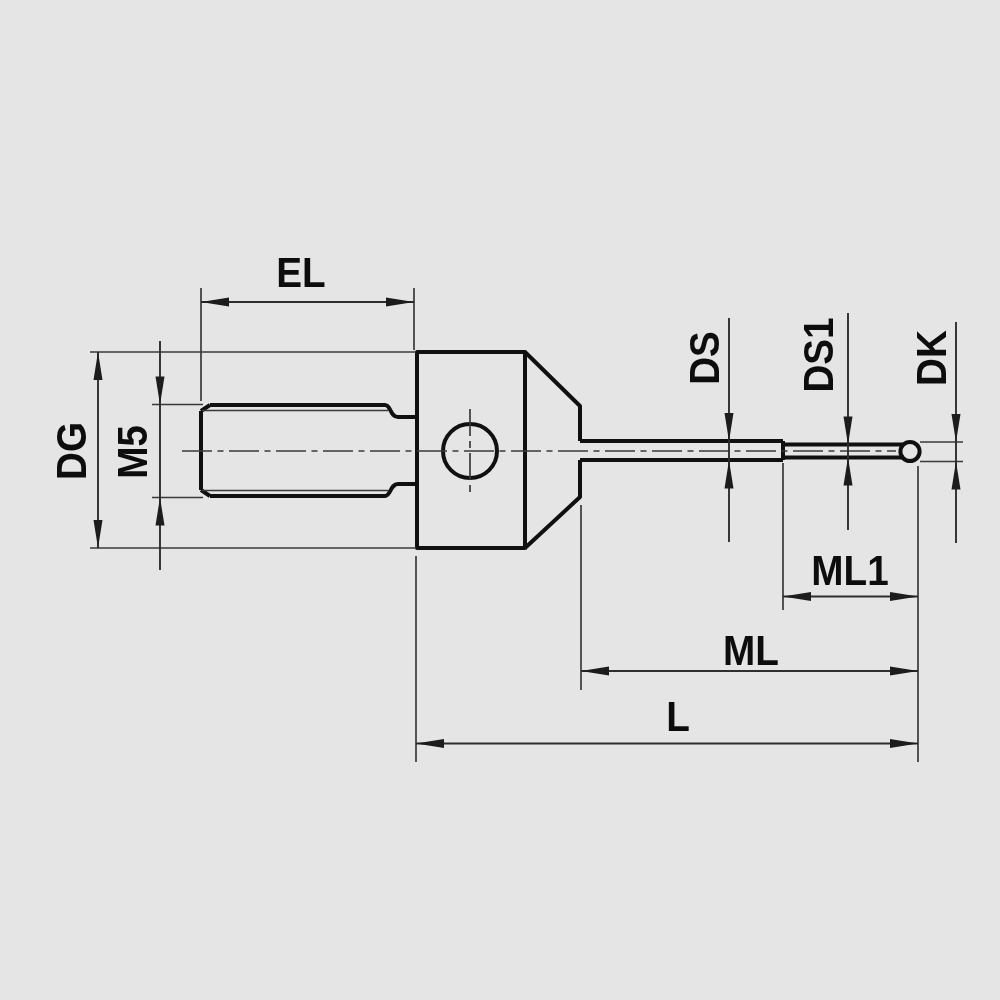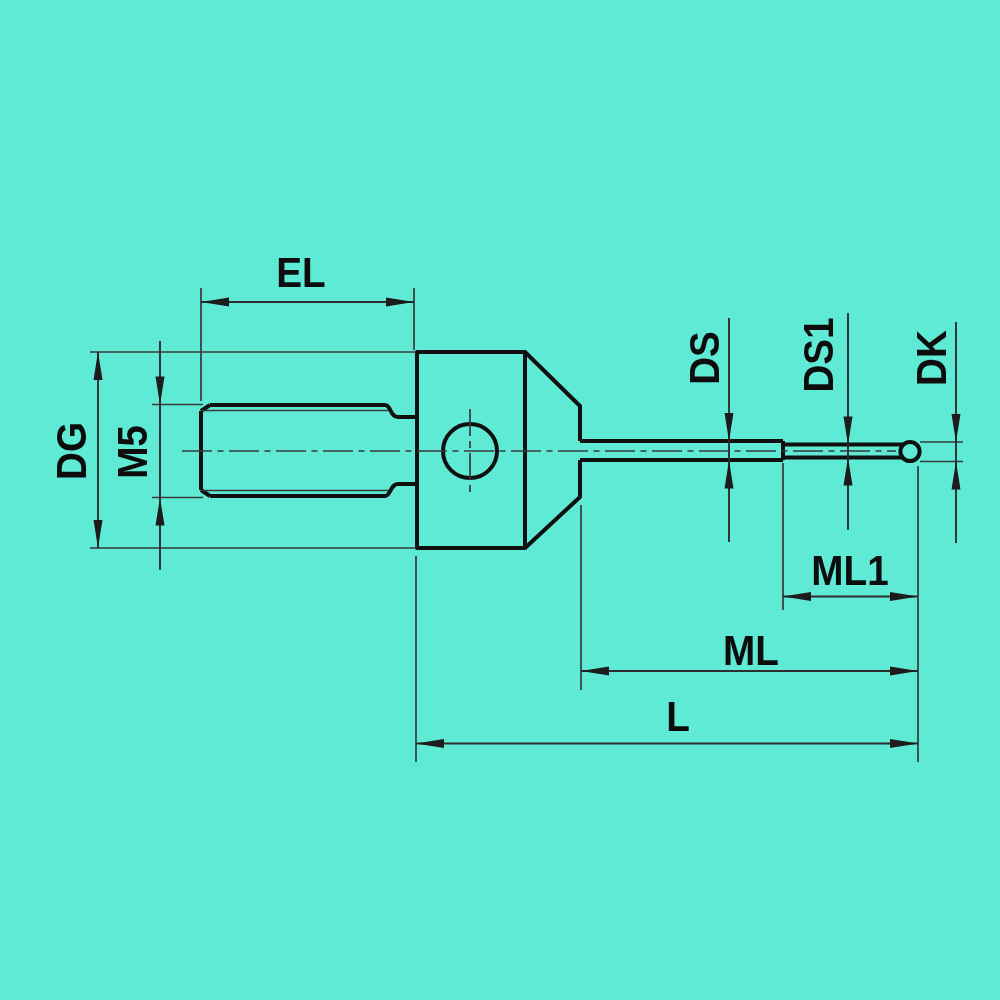--- a/index.html
+++ b/index.html
@@ -5,21 +5,21 @@
   html,body{
     margin:0;
     padding:0;
     background:#ffffff;
     font-family:"Liberation Sans", sans-serif;
   }
   .stage{
     width:1000px;
     height:1000px;
     position:relative;
-    background:#5eead4;
+    background:#e5e5e5;
     overflow:hidden;
   }
   svg{ display:block; }
   .thick{
     stroke:#101010;
     stroke-width:4;
     fill:none;
     stroke-linecap:butt;
     stroke-linejoin:round;
   }

